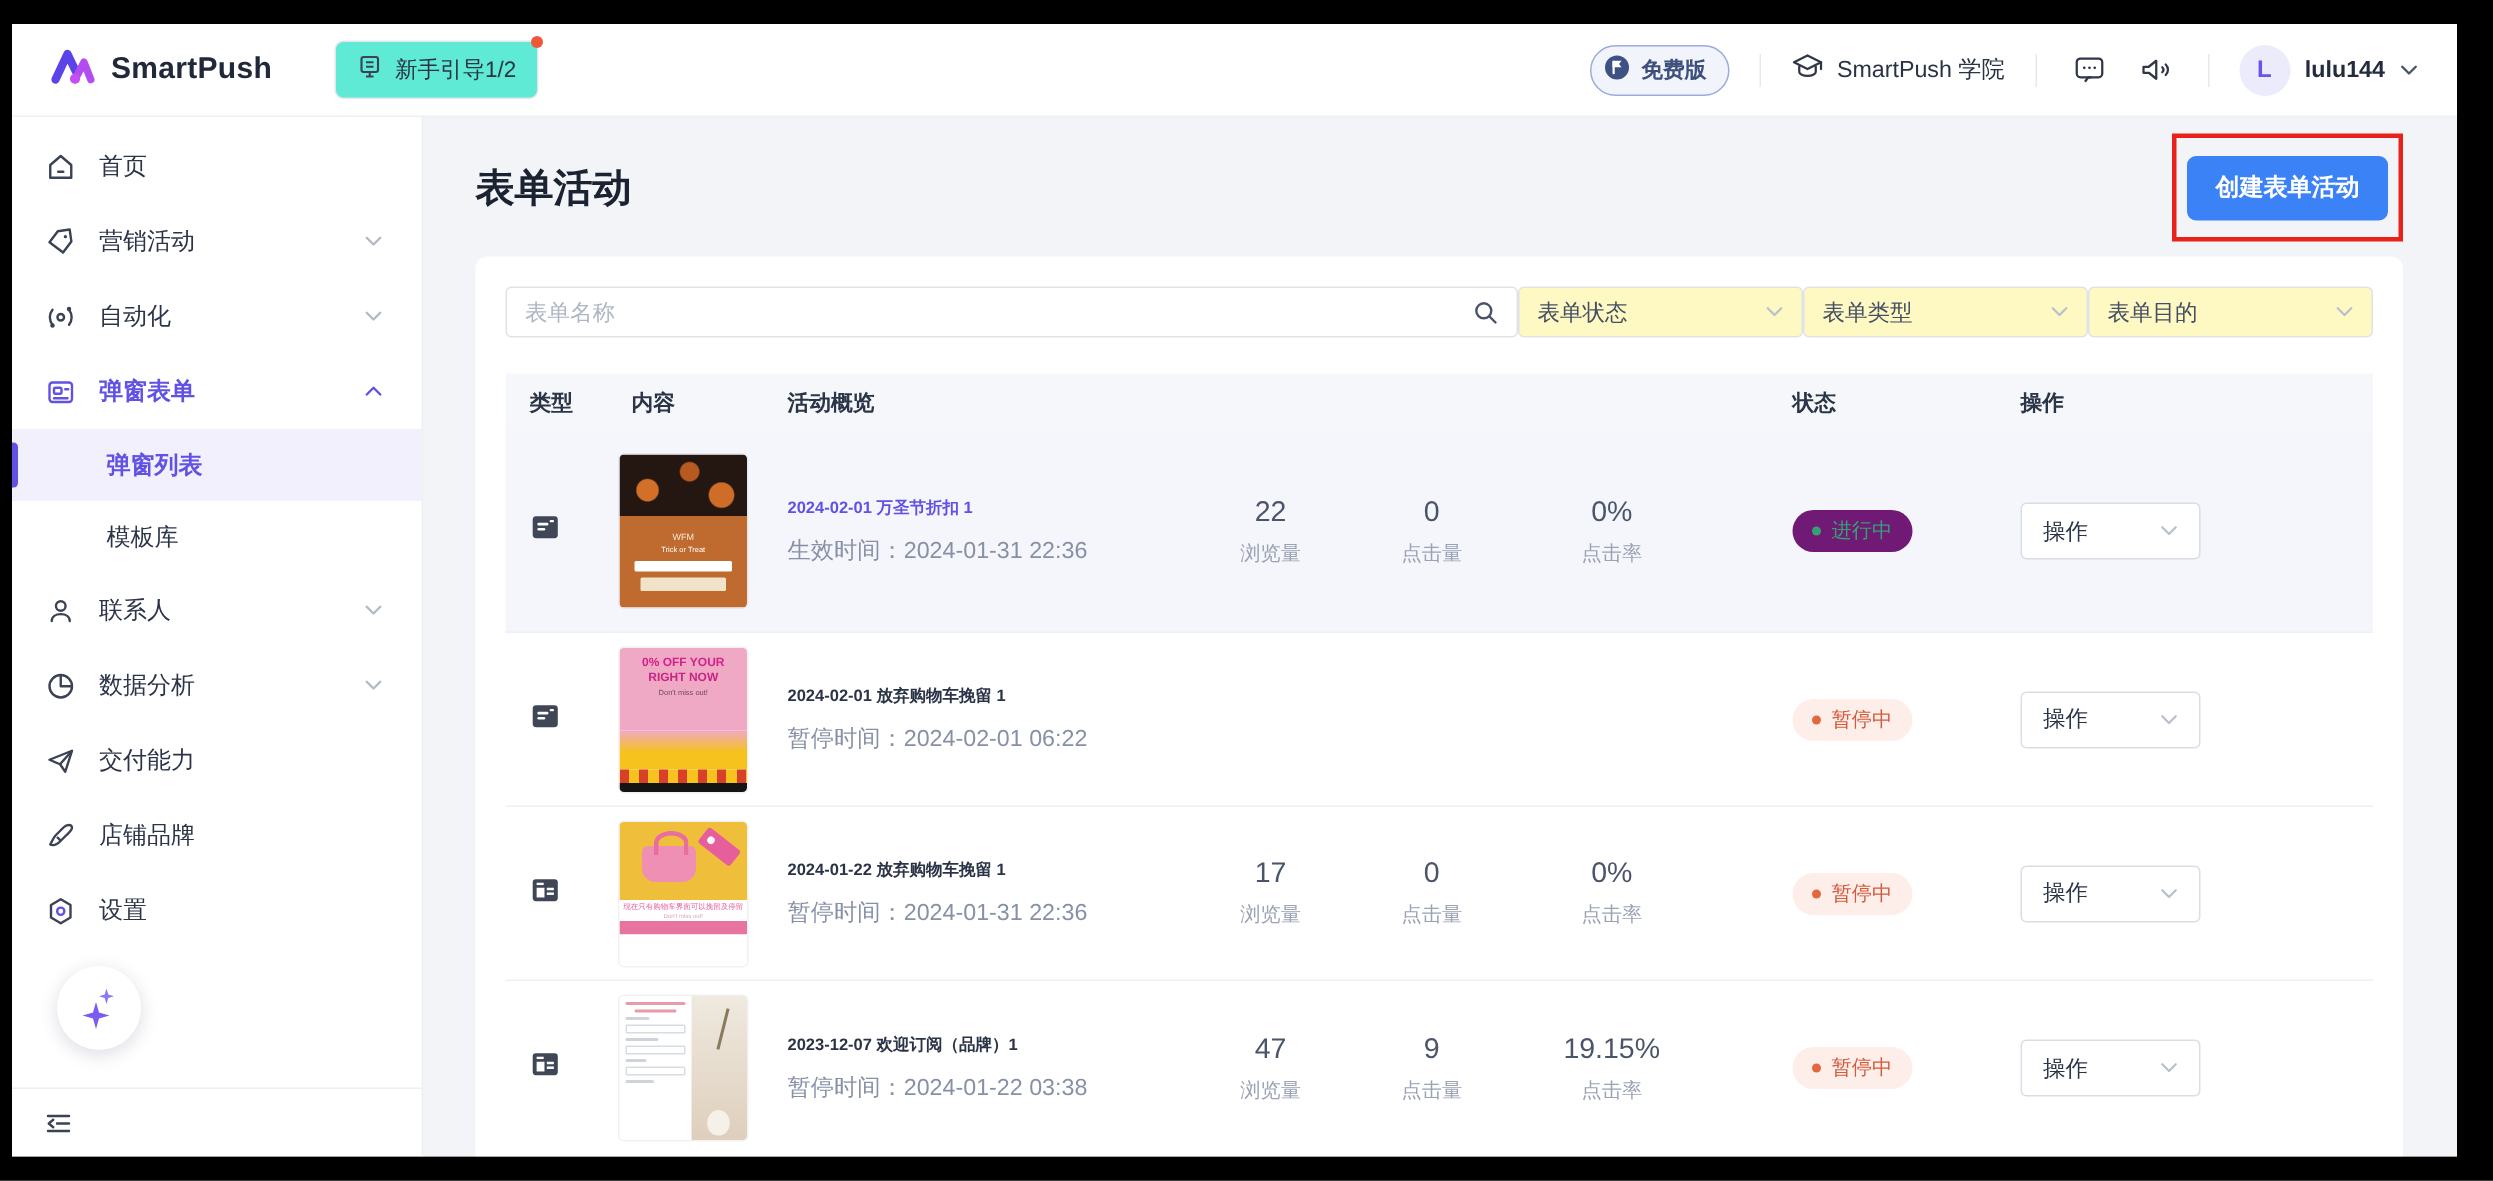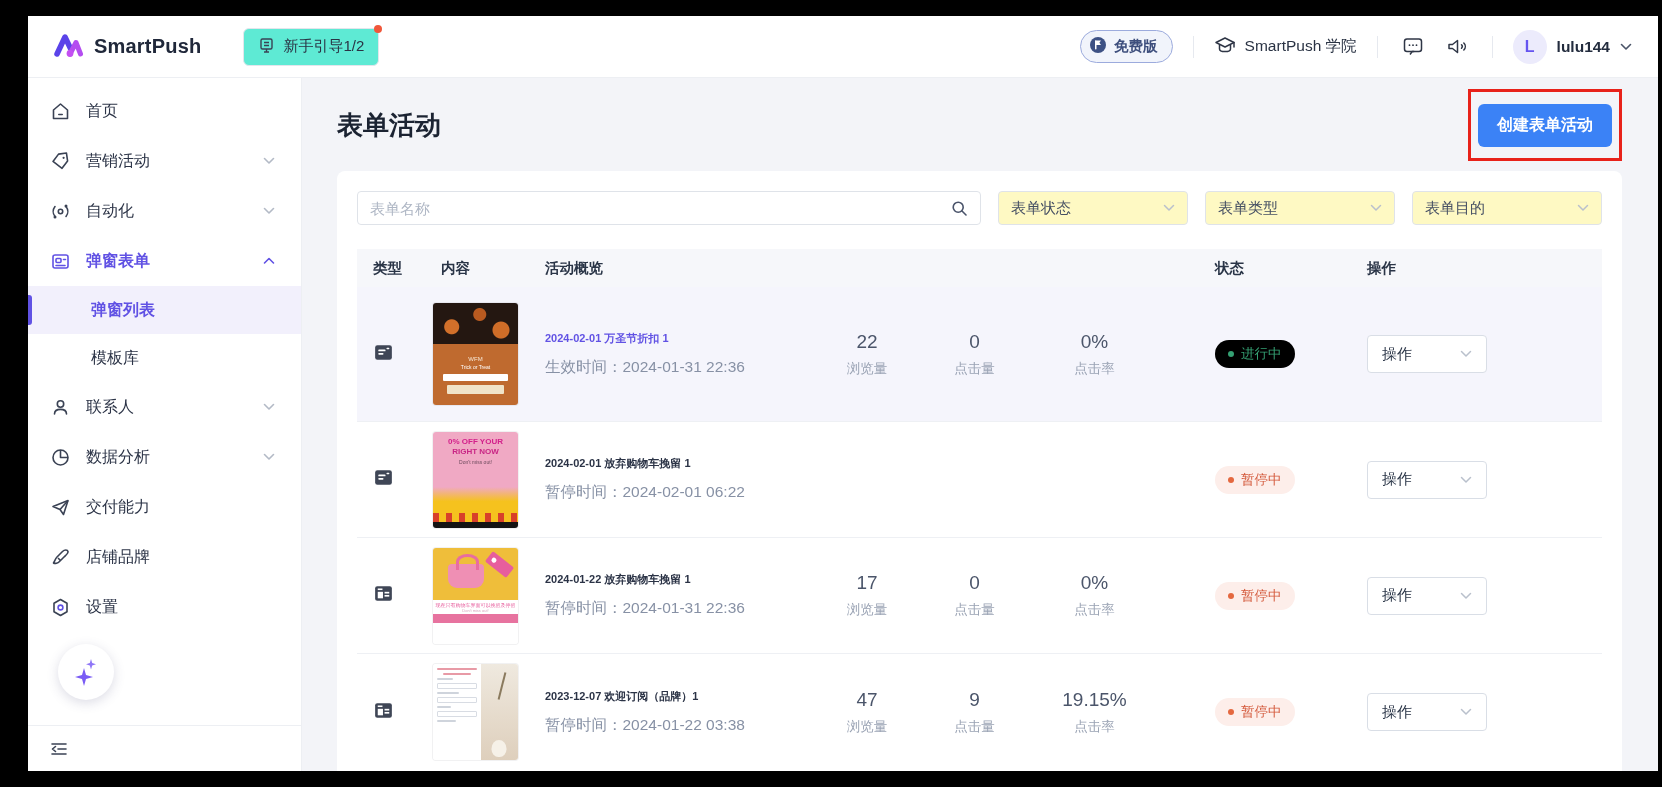--- a/index.html
+++ b/index.html
@@ -1,17 +1,17 @@
 <!DOCTYPE html>
 <html><head>
 <meta charset="utf-8">
 <style>
   * { margin:0; padding:0; box-sizing:border-box; }
   html,body { width:1662px; height:787px; background:#000; font-family:"Liberation Sans","DejaVu Sans",sans-serif; }
-  .screen { position:absolute; left:28px; top:16px; width:1630px; height:755px; background:#fff; overflow:hidden; display:flex; flex-direction:column; }
+  .screen { position:absolute; left:8px; top:16px; width:1630px; height:755px; background:#fff; overflow:hidden; display:flex; flex-direction:column; }
 
   
   .topbar { height:62px; flex:none; display:flex; align-items:center; padding:0 26px 0 24px; border-bottom:1px solid #edeff3; background:#fff; }
   .brand { display:flex; align-items:center; gap:10px; }
   .brand-name { font-size:20px; font-weight:700; color:#20283a; letter-spacing:.2px; }
   .guide-btn { position:relative; margin-left:42px; display:flex; align-items:center; gap:8px; border:1px solid #e3e6ec; border-radius:6px; padding:8px 14px; font-size:15px; color:#2a3344; background:#5eead4; cursor:pointer; }
   .guide-dot { position:absolute; top:-4px; right:-4px; width:8px; height:8px; border-radius:50%; background:#f0573a; }
   .topbar-right { margin-left:auto; display:flex; align-items:center;justify-content:flex-end; }
   .plan-badge { display:flex; align-items:center; gap:7px; border:1px solid #9cabdd; background:#f1f4fb; border-radius:999px; padding:5px 14px 5px 8px; font-size:14.5px; color:#3e4f7d; font-weight:600; cursor:pointer; }
   .tb-div { width:1px; height:22px; background:#e6e9ef; margin:0 20px; }
@@ -41,21 +41,21 @@
   
   .main { flex:1; background:#f3f4f8; display:flex; flex-direction:column; min-width:0; overflow:hidden; }
   .page-head { flex:none; display:flex; align-items:center; justify-content:space-between; padding:26px 36px 24px 35px; }
   .page-title { font-size:26px; font-weight:700; color:#1b2332; }
   .create-wrap { position:relative; margin-right:10px; }
   .create-btn { background:#3b82f6; color:#fff; border:none; border-radius:6px; padding:11px 19px; font-size:16px; font-weight:700; cursor:pointer; font-family:inherit; }
   .red-annot { position:absolute; inset:-15px -10px -14px -10px; border:3px solid #e8221a; pointer-events:none; }
 
   .card { flex:1; margin:0 36px 0 35px; background:#fff; border-radius:8px 8px 0 0; padding:20px; display:flex; flex-direction:column; min-height:0; overflow:hidden; }
 
-  .filters { flex:none; display:flex; gap:17px; }
+  .filters { flex:none; display:flex; }
   .search-box { flex:1; height:34px; border:1px solid #dfe3e9; border-radius:4px; display:flex; align-items:center; padding:0 12px; background:#fff; }
   .search-box input { flex:1; border:none; outline:none; font-size:15px; color:#333c4e; font-family:inherit; }
   .search-box input::placeholder { color:#aeb6c4; }
   .select { width:190px; flex:none; height:34px; border:1px solid #dfe3e9; border-radius:4px; display:flex; align-items:center; justify-content:space-between; padding:0 12px; font-size:15px; color:#454f63; background:#fef9c3; cursor:pointer; }
 
   
   .table { margin-top:24px; flex:1; min-height:0; display:flex; flex-direction:column; }
   .tgrid { display:grid; grid-template-columns:76px 104px 280px 100px 115px 125px 200px 1fr; align-items:center; }
   .thead { flex:none; background:#f6f7fa; height:38px; font-size:14.5px; font-weight:700; color:#2a3547; }
   .thead > div { padding-left:8px; }
@@ -68,21 +68,21 @@
   .c-overview { padding-left:8px; }
   .row-title { font-size:11px; font-weight:700; color:#2b3346; cursor:pointer; }
   .trow.hl .row-title { color:#6152e4; }
   .row-sub { margin-top:11px; font-size:15.5px; color:#8791a5; }
   .c-stat { text-align:center; }
   .c-stat .num { font-size:19px; color:#4b556a; }
   .c-stat .lbl { margin-top:7px; font-size:13.5px; color:#9aa3b4; }
   .c-status { padding-left:58px; }
   .pill { display:inline-flex; align-items:center; gap:7px; padding:5px 13px; border-radius:999px; font-size:13.5px; font-weight:500; }
   .pill .dot { width:6px; height:6px; border-radius:50%; }
-  .pill.running { background:#000000; color:#35a073; }
+  .pill.running { background:#701a75; color:#35a073; }
   .pill.running .dot { background:#35a073; }
   .pill.paused { background:#fdeeea; color:#d45a3d; }
   .pill.paused .dot { background:#e4683f; }
   .c-action { padding-left:10px; }
   .op-btn { width:120px; height:38px; background:#fff; border:1px solid #d9dee6; border-radius:4px; display:flex; align-items:center; justify-content:space-between; padding:0 14px; font-size:15px; color:#2a3547; cursor:pointer; font-family:inherit; }
 
   
   .thumb { width:85px; height:96px; border-radius:3px; overflow:hidden; display:flex; flex-direction:column; box-shadow:0 0 0 1px rgba(20,24,40,.06); background:#fff; cursor:pointer; }
   .trow.hl .thumb { height:102px; }
   

